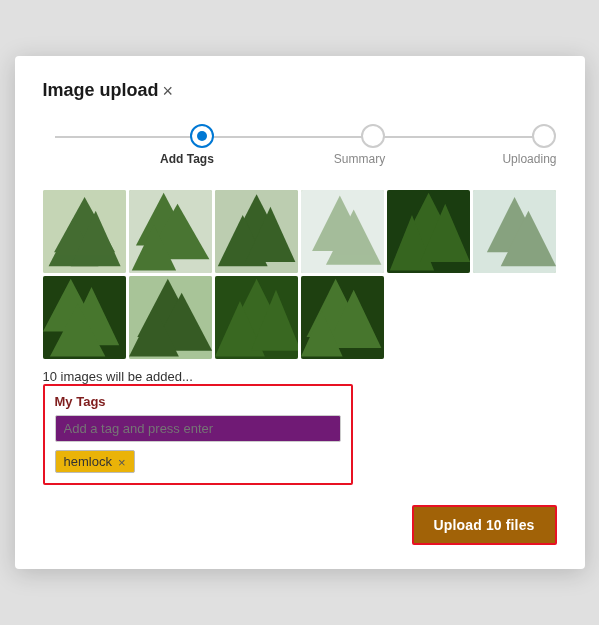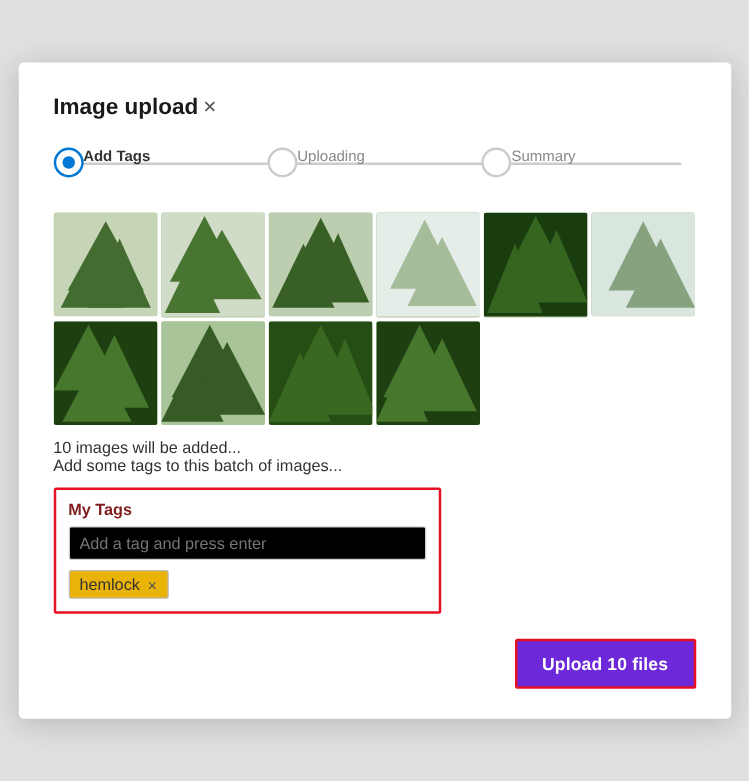--- a/index.html
+++ b/index.html
@@ -51,22 +51,22 @@
       position: absolute;
       top: 12px;
       left: 12px;
       right: 12px;
       height: 2px;
       background: #ccc;
       z-index: 0;
     }
     .step {
       display: flex;
-      flex-direction: row;
-      align-items: flex-start;
+      flex-direction: column;
+      align-items: flex-end;
       flex: 1;
       position: relative;
       z-index: 1;
     }
     .step-circle {
       width: 24px;
       height: 24px;
       border-radius: 50%;
       border: 2px solid #ccc;
       background: #fff;
@@ -143,21 +143,21 @@
     }
     .tag-input {
       width: 100%;
       border: 1px solid #ccc;
       border-radius: 2px;
       padding: 5px 8px;
       font-size: 13px;
       color: #999;
       outline: none;
       margin-bottom: 8px;
-      background: #000000;
+      background: #701a75;
     }
     .tag-list {
       display: flex;
       flex-wrap: wrap;
       gap: 6px;
     }
     .tag-item {
       display: flex;
       align-items: flex-end;
       background: #eab308;
@@ -178,21 +178,21 @@
       padding: 0;
     }
 
     
     .bottom-bar {
       display: flex;
       justify-content: flex-end;
       align-items: center;
     }
     .upload-btn {
-      background: #6d28d9;
+      background: #a16207;
       color: #fff;
       border: 2px solid #e81123;
       border-radius: 2px;
       padding: 10px 20px;
       font-size: 14px;
       font-weight: 600;
       cursor: pointer;
       letter-spacing: 0.01em;
     }
 
@@ -211,25 +211,25 @@
   </div>
 
   <div class="progress-steps">
     <div class="progress-line"></div>
     <div class="step">
       <div class="step-circle active"></div>
       <span class="step-label">Add Tags</span>
     </div>
     <div class="step">
       <div class="step-circle"></div>
-      <span class="step-label inactive">Uploading</span>
+      <span class="step-label inactive">Summary</span>
     </div>
     <div class="step">
       <div class="step-circle"></div>
-      <span class="step-label inactive">Summary</span>
+      <span class="step-label inactive">Uploading</span>
     </div>
   </div>
 
   <div class="image-grid">
 
     <div class="image-cell pine-img">
       <svg viewBox="0 0 60 60" xmlns="http://www.w3.org/2000/svg">
         <rect width="60" height="60" fill="#c5d5b5"></rect>
         <g fill="#2d5a1b" opacity="0.85">
           <polygon points="30,5 8,45 52,45"></polygon>
@@ -326,21 +326,20 @@
           <polygon points="25,2 4,44 46,44"></polygon>
           <polygon points="38,10 18,52 58,52"></polygon>
           <polygon points="15,25 0,58 30,58"></polygon>
         </g>
       </svg>
     </div>
   </div>
 
   <p class="images-count">10 images will be added...</p>
 
-  <p class="add-tags-label">Add some tags to this batch of images...</p>
 
   <div class="my-tags-box">
     <div class="my-tags-title">My Tags</div>
     <input class="tag-input" type="text" placeholder="Add a tag and press enter" style="">
     <div class="tag-list">
       <div class="tag-item">
         <span>hemlock</span>
         <button class="tag-remove">×</button>
       </div>
     </div>

